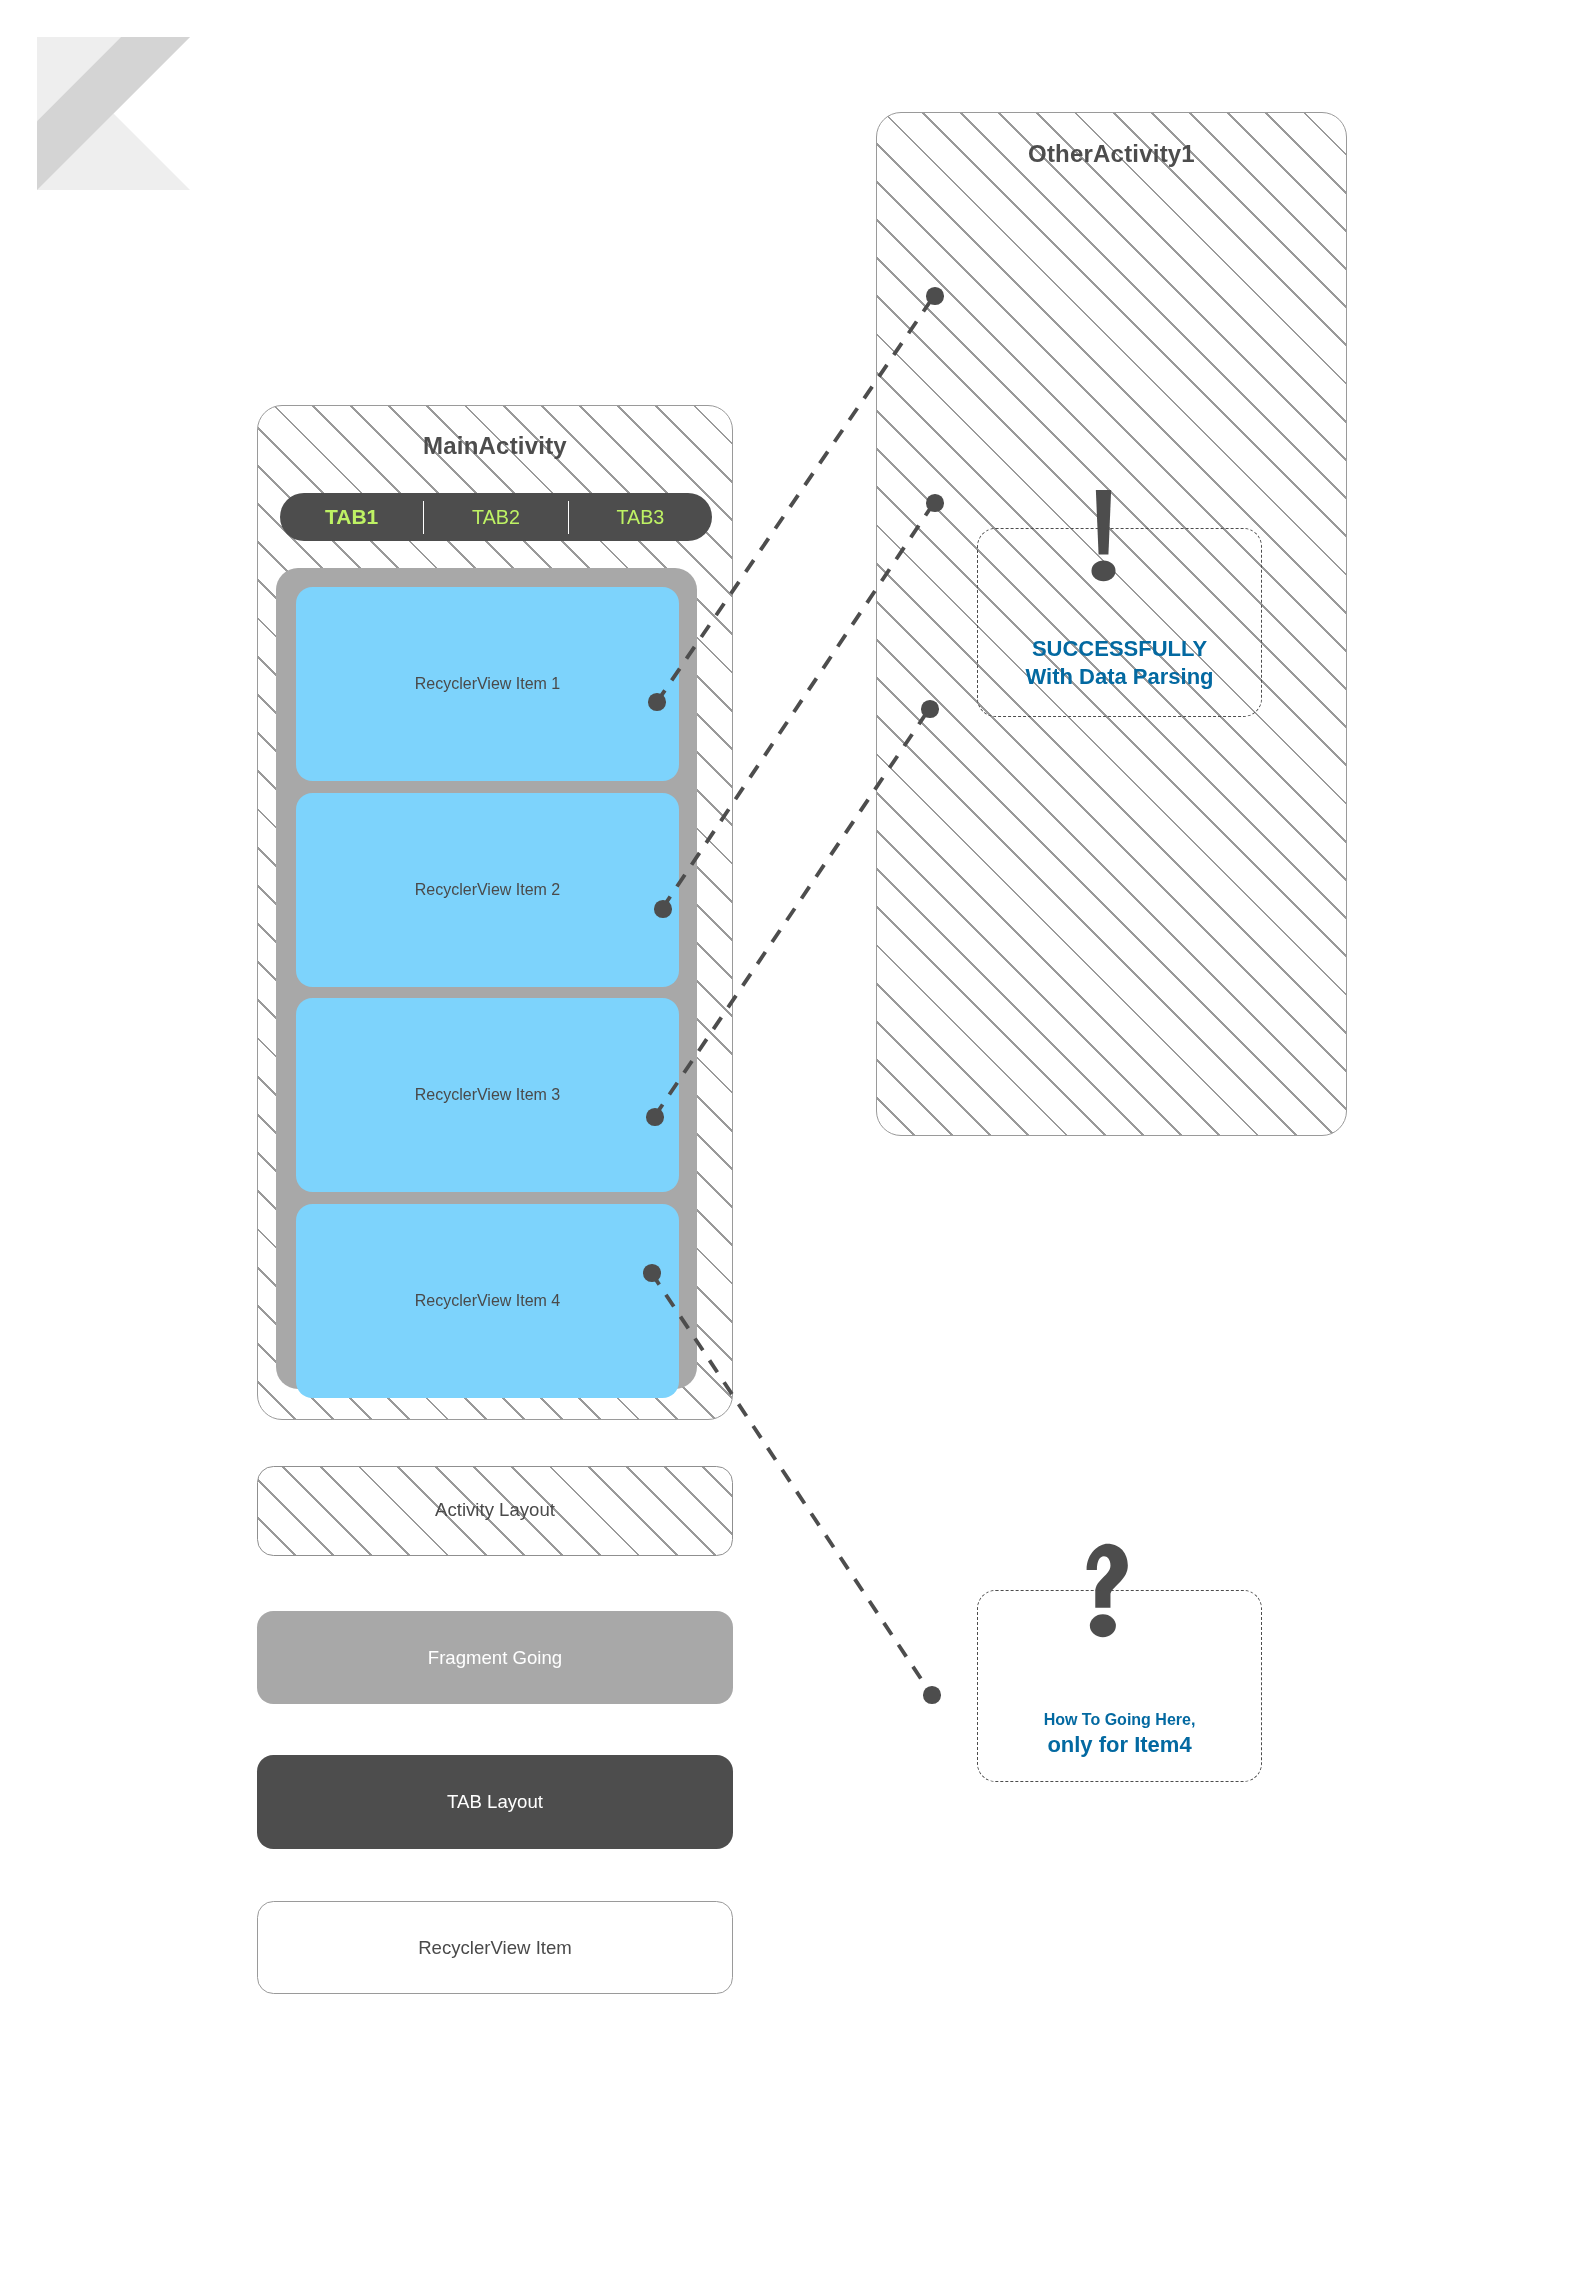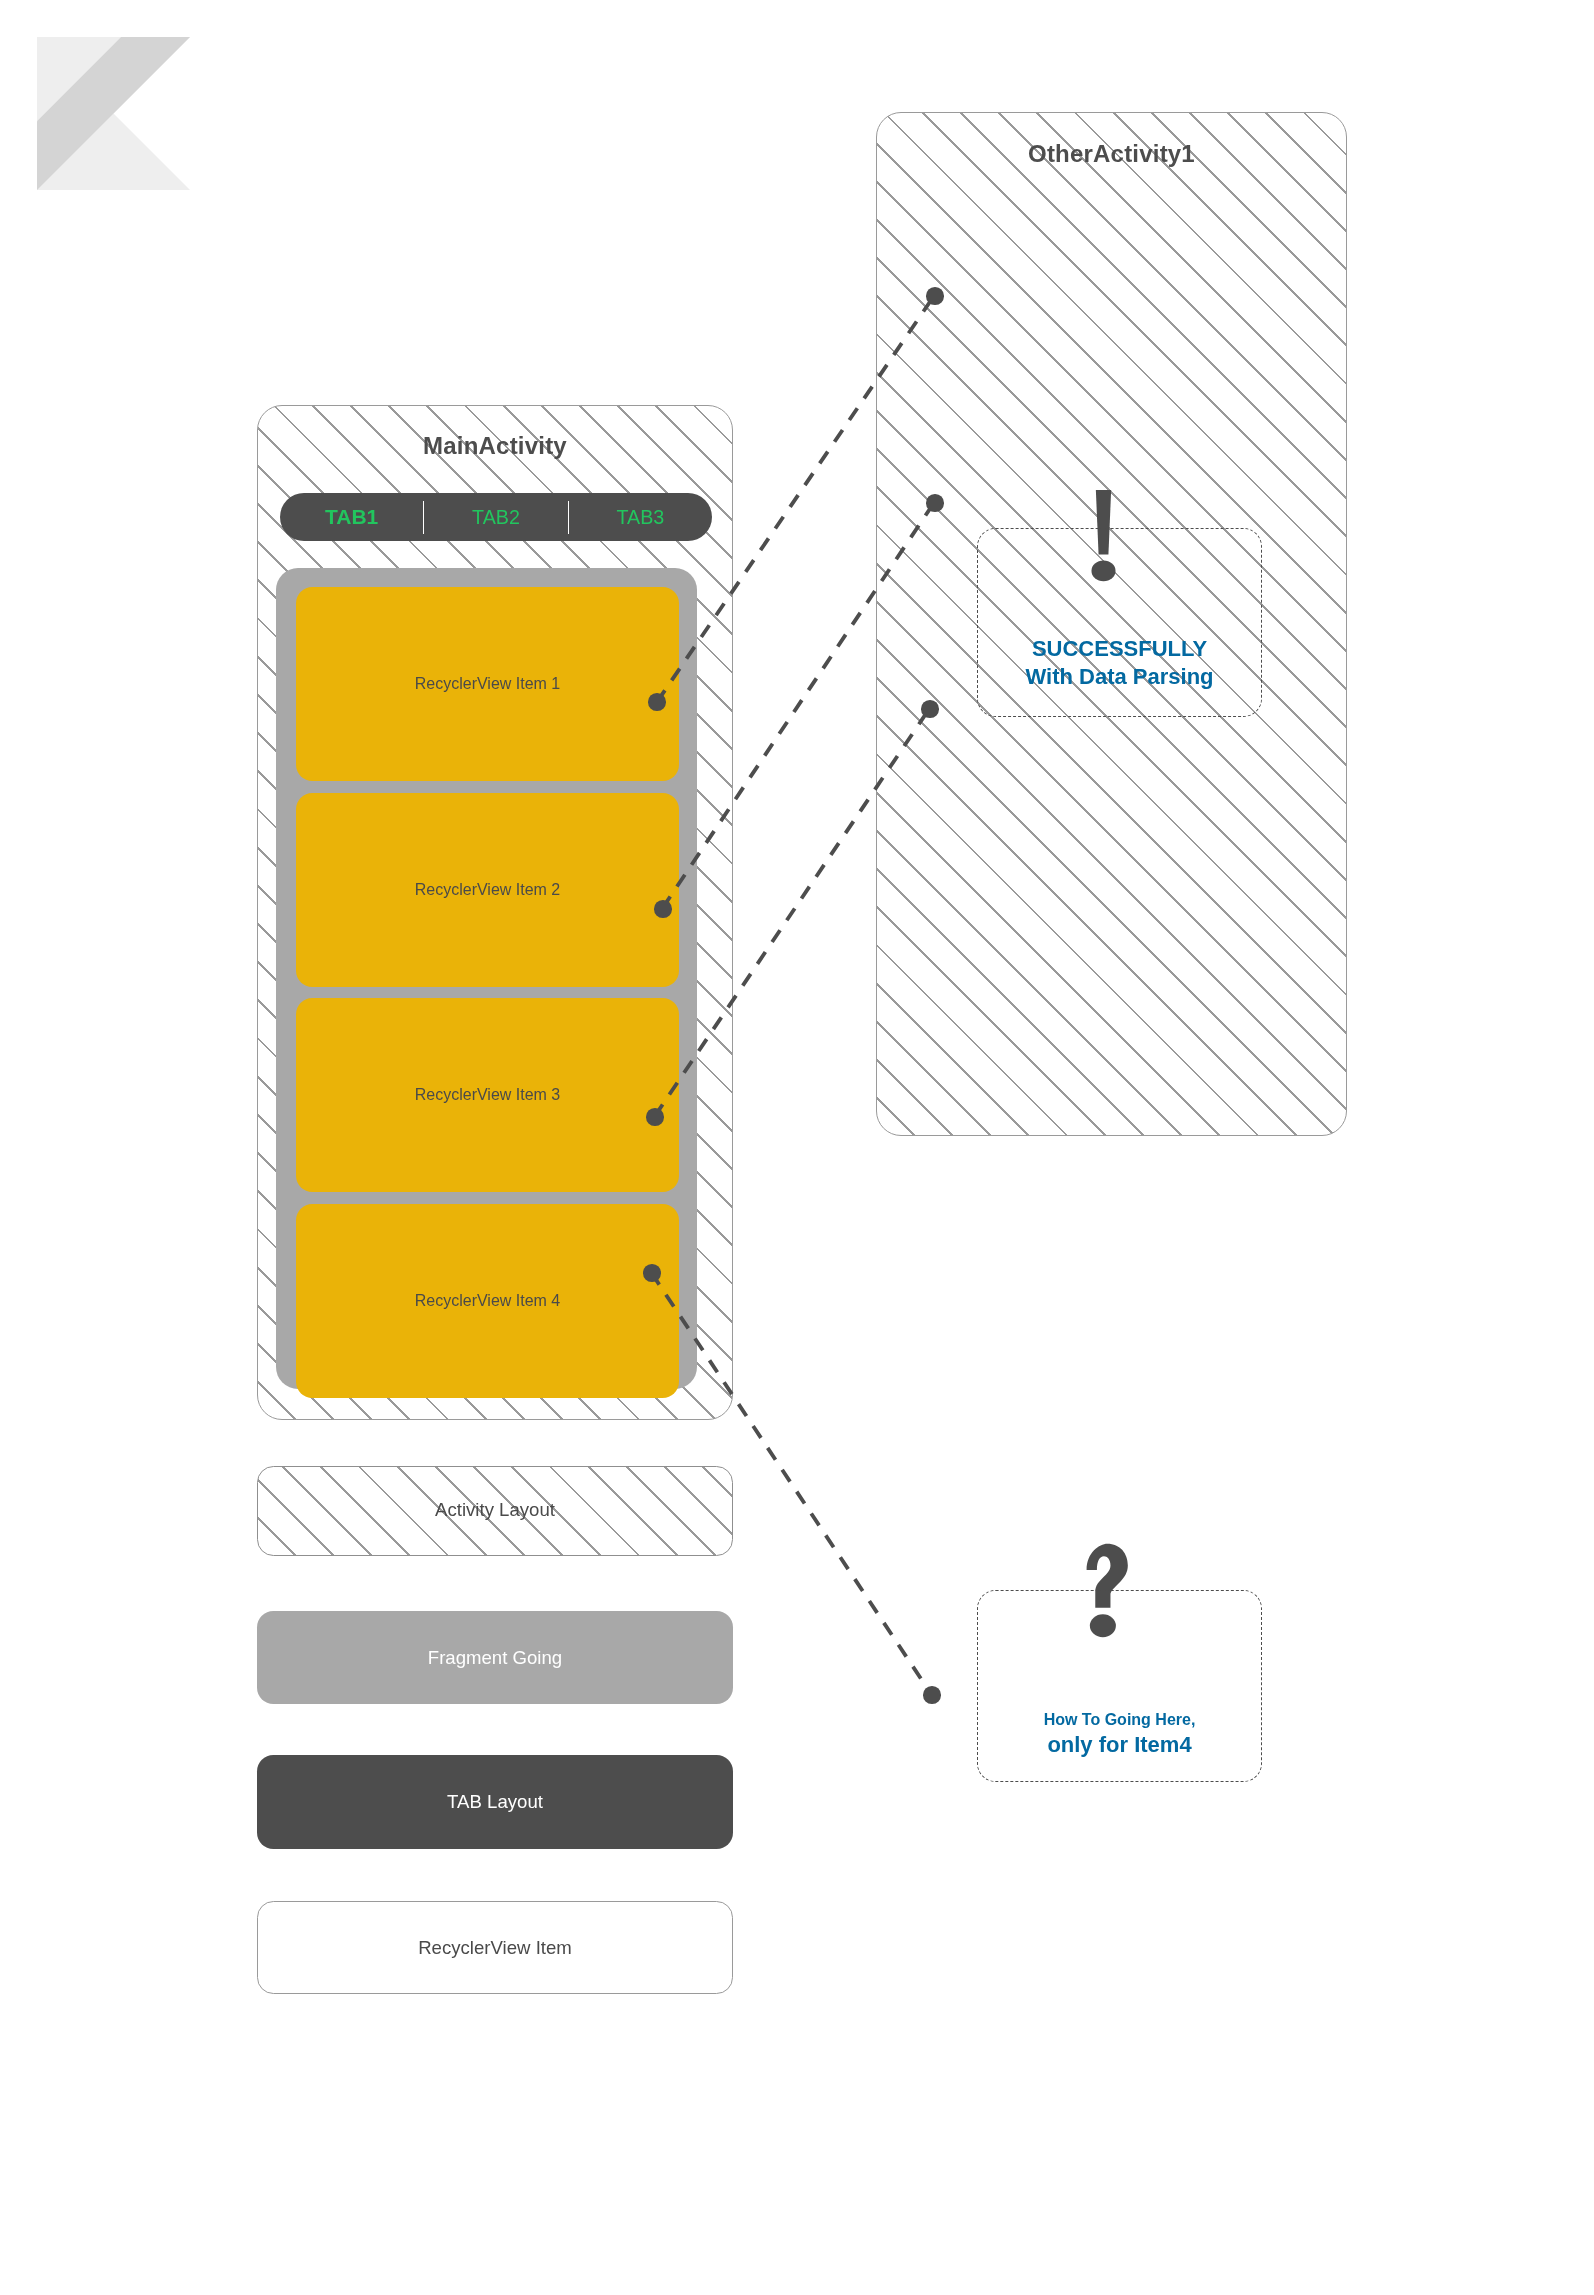--- a/index.html
+++ b/index.html
@@ -32,30 +32,30 @@
     font-weight:bold;color:#4d4d4d;
     letter-spacing:0.2px;
   }
 
   
   .tabbar{
     position:absolute;display:flex;align-items:center;
     background:#4d4d4d;border-radius:26px;
     box-sizing:border-box;
   }
-  .tab{flex:1;text-align:center;color:#22c55e;font-size:19.7px;position:relative;}
+  .tab{flex:1;text-align:center;color:#bef264;font-size:19.7px;position:relative;}
   .tab.active{font-weight:bold;font-size:21px;}
   .tab-sep{width:1.1px;height:33px;background:#ffffff;flex:0 0 1.1px;}
 
   
   .fragment{
     position:absolute;background:#a8a8a8;border-radius:22px;box-sizing:border-box;
   }
   .rv-item{
-    position:absolute;background:#eab308;border-radius:16.4px;box-sizing:border-box;
+    position:absolute;background:#7dd3fc;border-radius:16.4px;box-sizing:border-box;
     display:flex;align-items:center;justify-content:center;
   }
   .rv-label{font-size:16px;color:#4a4a4a;}
 
   
   .dot{
     position:absolute;width:17.5px;height:17.5px;border-radius:50%;
     background:#4d4d4d;
   }
   .link-layer{position:absolute;left:0;top:0;width:1595px;height:2295px;pointer-events:none;}

